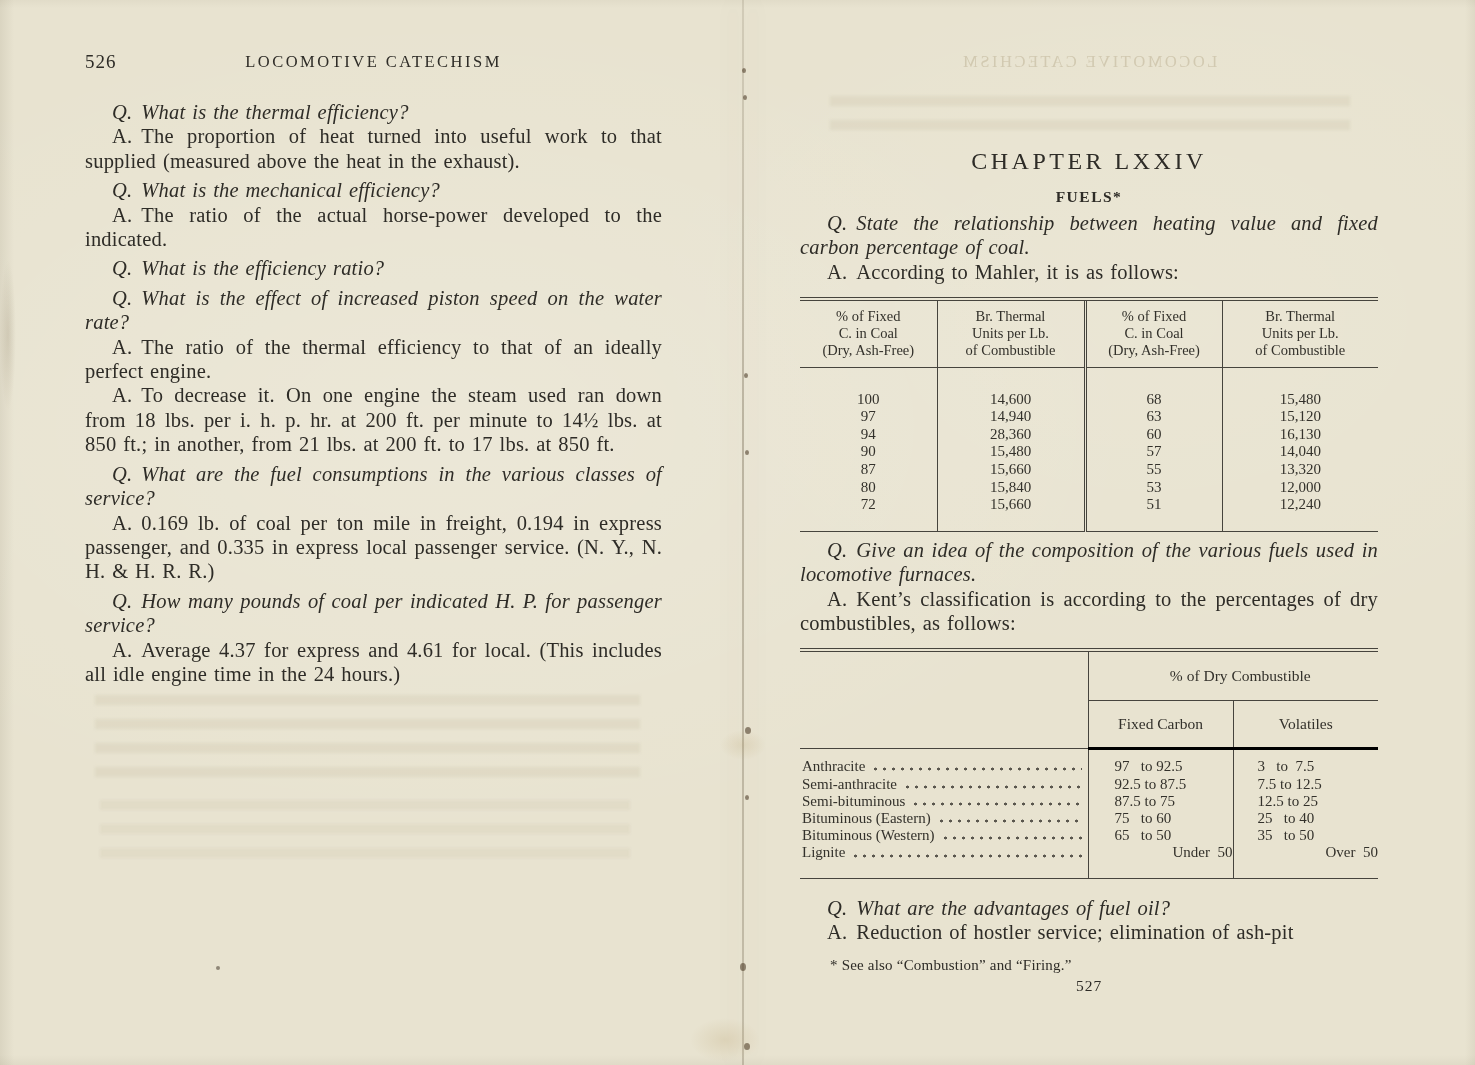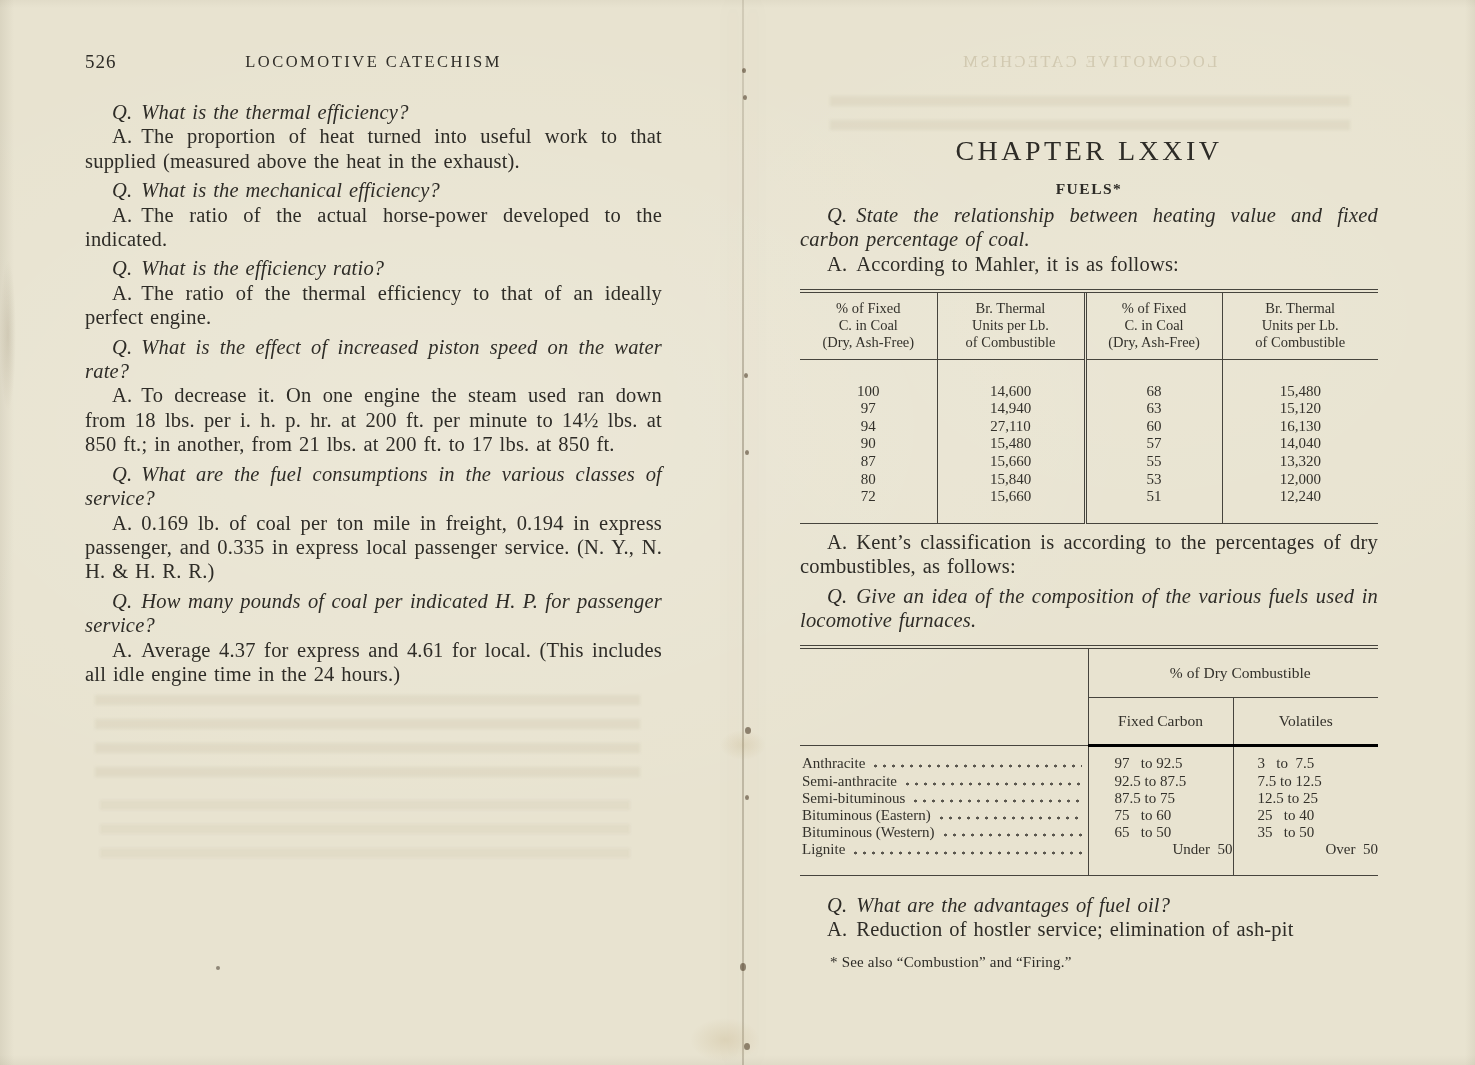--- a/index.html
+++ b/index.html
@@ -36,21 +36,21 @@
   .folio{position:absolute;left:0;top:0;font-size:19px;letter-spacing:1px;}
   .running-head{position:absolute;left:0;right:0;top:1px;text-align:center;
     font-size:16.5px;letter-spacing:2.5px;}
   .body-copy{margin-top:25px;}
   p.para{margin:0;text-align:justify;text-indent:27px;font-size:20.5px;line-height:24.4px;
     letter-spacing:0.2px;word-spacing:1.5px;}
   p.para.q{font-style:italic;margin-top:5px;}
   .pfx{margin-right:9px;}
   
   .right-page{position:absolute;left:800px;top:135px;width:578px;}
-  .chapter-title{text-align:center;font-size:28px;letter-spacing:3.5px;margin:0;font-weight:normal;}
+  .chapter-title{text-align:center;font-size:24px;letter-spacing:3.5px;margin:13px;font-weight:normal;}
   .chapter-sub{text-align:center;font-size:15.5px;font-weight:bold;letter-spacing:1.5px;margin:13px 0 0 0;}
   .right-page .first-q{margin-top:25px;}
   
   table.booktable{border-collapse:collapse;width:578px;margin-top:13px;
     border-top:4px double #46443d;border-bottom:1px solid #46443d;
     font-size:15px;color:#33312b;}
   table.mahler{margin-bottom:6px;}
   table.mahler th{font-weight:normal;white-space:pre-line;text-align:center;vertical-align:middle;
     font-size:14.5px;line-height:16.8px;padding:7px 2px 8px 2px;border-bottom:1px solid #46443d;}
   table.mahler td{line-height:17.6px;text-align:center;padding:0;}
@@ -112,22 +112,22 @@
   <div class="page-head">
     <span class="folio">526</span>
     <span class="running-head">LOCOMOTIVE CATECHISM</span>
   </div>
   <div class="body-copy">
     <p class="para q"><span class="pfx">Q.</span><span>What is the thermal efficiency?</span></p>
     <p class="para a"><span class="pfx">A.</span><span>The proportion of heat turned into useful work to that supplied (measured above the heat in the exhaust).</span></p>
     <p class="para q"><span class="pfx">Q.</span><span>What is the mechanical efficiency?</span></p>
     <p class="para a"><span class="pfx">A.</span><span>The ratio of the actual horse-power developed to the indicated.</span></p>
     <p class="para q"><span class="pfx">Q.</span><span>What is the efficiency ratio?</span></p>
+    <p class="para q"><span class="pfx">Q.</span><span>What is the effect of increased piston speed on the water rate?</span></p>
     <p class="para a"><span class="pfx">A.</span><span>The ratio of the thermal efficiency to that of an ideally perfect engine.</span></p>
-    <p class="para q"><span class="pfx">Q.</span><span>What is the effect of increased piston speed on the water rate?</span></p>
     <p class="para a"><span class="pfx">A.</span><span>To decrease it.  On one engine the steam used ran down from 18 lbs. per i. h. p. hr. at 200 ft. per minute to 14½ lbs. at 850 ft.; in another, from 21 lbs. at 200 ft. to 17 lbs. at 850 ft.</span></p>
     <p class="para q"><span class="pfx">Q.</span><span>What are the fuel consumptions in the various classes of service?</span></p>
     <p class="para a"><span class="pfx">A.</span><span>0.169 lb. of coal per ton mile in freight, 0.194 in express passenger, and 0.335 in express local passenger service.  (N. Y., N. H. &amp; H. R. R.)</span></p>
     <p class="para q"><span class="pfx">Q.</span><span>How many pounds of coal per indicated H. P. for passenger service?</span></p>
     <p class="para a"><span class="pfx">A.</span><span>Average 4.37 for express and 4.61 for local.  (This includes all idle engine time in the 24 hours.)</span></p>
   </div>
 </section>
 
 <section class="right-page">
   <h1 class="chapter-title">CHAPTER LXXIV</h1>
@@ -167,21 +167,21 @@
         <td class="v1">15,480</td>
       </tr>
       <tr>
         <td>97</td>
         <td class="v1">14,940</td>
         <td class="vd">63</td>
         <td class="v1">15,120</td>
       </tr>
       <tr>
         <td>94</td>
-        <td class="v1">27,110</td>
+        <td class="v1">28,360</td>
         <td class="vd">60</td>
         <td class="v1">16,130</td>
       </tr>
       <tr>
         <td>90</td>
         <td class="v1">15,480</td>
         <td class="vd">57</td>
         <td class="v1">14,040</td>
       </tr>
       <tr>
@@ -198,22 +198,22 @@
       </tr>
       <tr>
         <td>72</td>
         <td class="v1">15,660</td>
         <td class="vd">51</td>
         <td class="v1">12,240</td>
       </tr>
     </tbody>
   </table>
 
+  <p class="para q after-table"><span class="pfx">Q.</span><span>Give an idea of the composition of the various fuels used in locomotive furnaces.</span></p>
   <p class="para a"><span class="pfx">A.</span><span>Kent’s classification is according to the percentages of dry combustibles, as follows:</span></p>
-  <p class="para q after-table"><span class="pfx">Q.</span><span>Give an idea of the composition of the various fuels used in locomotive furnaces.</span></p>
 
   <table class="booktable kent">
     <colgroup>
         <col style="width:288px">
         <col style="width:145px">
         <col style="width:145px">
       </colgroup>
     <thead>
       <tr>
         <th class="corner" rowspan="2"></th>
@@ -285,13 +285,14 @@
         <td class="fc-cell">Under&nbsp;&nbsp;50</td>
         <td class="vol-cell">Over&nbsp;&nbsp;50</td>
       </tr>
     </tbody>
   </table>
 
   <p class="para q" style="margin-top:17px;"><span class="pfx">Q.</span><span>What are the advantages of fuel oil?</span></p>
   <p class="para a"><span class="pfx">A.</span><span>Reduction of hostler service; elimination of ash-pit</span></p>
 
   <p class="footnote">* See also “Combustion” and “Firing.”</p>
+  <p class="folio-bottom">527</p>
 </section>
 
 </body></html>

